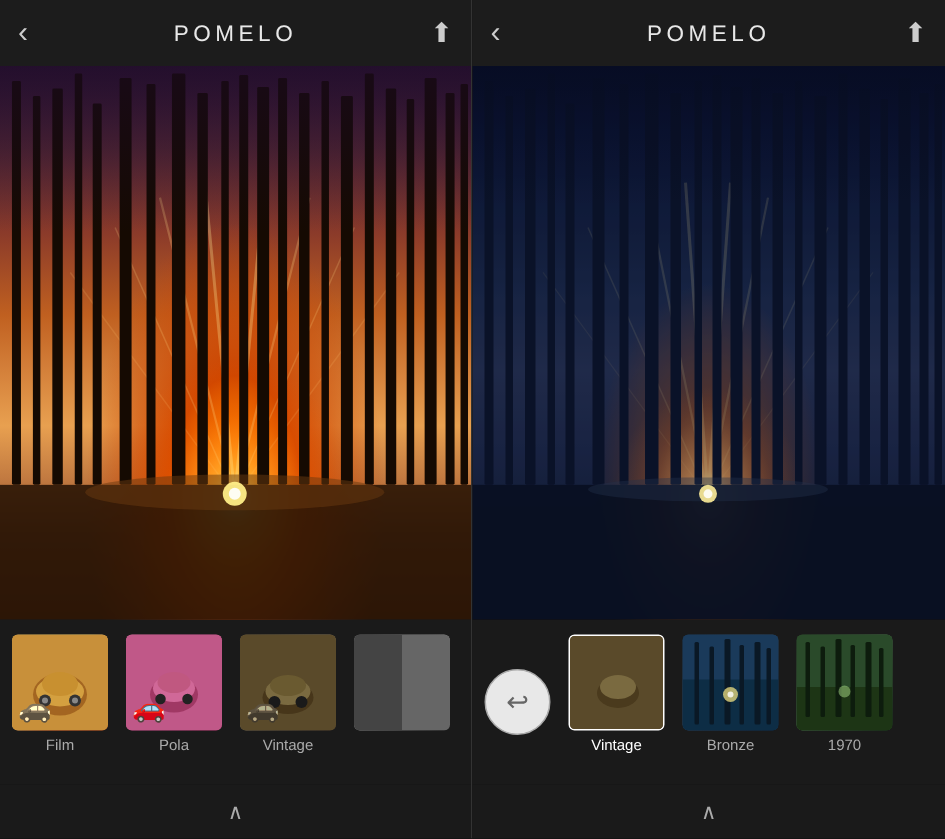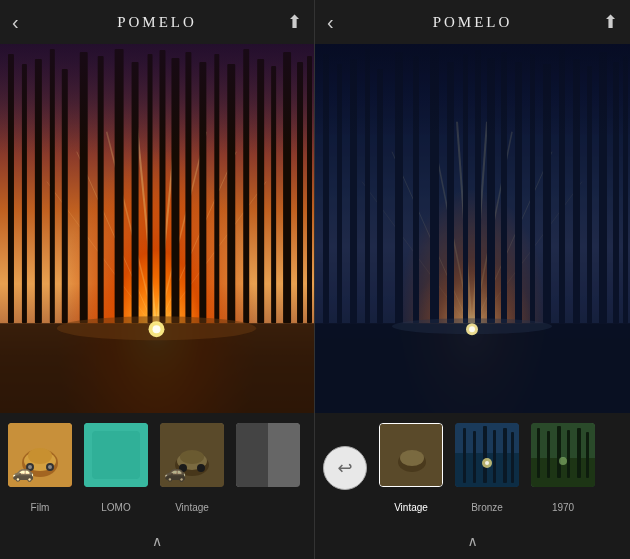--- a/index.html
+++ b/index.html
@@ -34,21 +34,20 @@
       position: relative;
       flex-shrink: 0;
     }
 
     .header-title {
       color: #e8e8e8;
       font-size: 15px;
       letter-spacing: 3px;
       font-weight: 400;
       text-transform: uppercase;
-      font-family: Liberation Serif, serif;
     }
 
     .header-back {
       position: absolute;
       left: 12px;
       color: #ccc;
       font-size: 20px;
       cursor: pointer;
     }
 
@@ -125,21 +124,20 @@
 
     .filter-item {
       flex-shrink: 0;
       width: 72px;
       height: 90px;
       display: flex;
       flex-direction: column;
       align-items: center;
       cursor: pointer;
       position: relative;
-      justify-content: space-between;
     }
 
     .filter-thumb {
       width: 64px;
       height: 64px;
       border-radius: 4px;
       overflow: hidden;
       position: relative;
       flex-shrink: 0;
     }
@@ -351,27 +349,31 @@
           <ellipse cx="32" cy="33" rx="12" ry="8" fill="#c89030"></ellipse>
           <circle cx="22" cy="44" r="4" fill="#333"></circle>
           <circle cx="42" cy="44" r="4" fill="#333"></circle>
           <circle cx="22" cy="44" r="2" fill="#888"></circle>
           <circle cx="42" cy="44" r="2" fill="#888"></circle>
         </svg>
       </div>
       <span class="filter-label">Film</span>
     </div>
     <div class="filter-item">
-      <div class="filter-thumb thumb-lomo">
-        <svg width="64" height="64" viewBox="0 0 64 64">
-          <rect width="64" height="64" fill="#38b8a0"></rect>
-          <rect x="8" y="8" width="48" height="48" rx="4" fill="#28a890" opacity="0.5"></rect>
-        </svg>
-      </div>
-      <span class="filter-label">LOMO</span>
+      <div class="filter-thumb thumb-pola">
+        <svg width="64" height="64" viewBox="0 0 64 64">
+          <rect width="64" height="64" fill="#c05888"></rect>
+          <ellipse cx="32" cy="40" rx="16" ry="12" fill="#801840" opacity="0.5"></ellipse>
+          <ellipse cx="32" cy="36" rx="14" ry="9" fill="#d06898"></ellipse>
+          <ellipse cx="32" cy="32" rx="11" ry="7" fill="#c05880"></ellipse>
+          <circle cx="23" cy="43" r="3.5" fill="#222"></circle>
+          <circle cx="41" cy="43" r="3.5" fill="#222"></circle>
+        </svg>
+      </div>
+      <span class="filter-label">Pola</span>
     </div>
     <div class="filter-item">
       <div class="filter-thumb thumb-vintage">
         <svg width="64" height="64" viewBox="0 0 64 64">
           <rect width="64" height="64" fill="#5a4a2a"></rect>
           <ellipse cx="32" cy="42" rx="17" ry="11" fill="#3a2a10" opacity="0.6"></ellipse>
           <ellipse cx="32" cy="38" rx="15" ry="9" fill="#7a6a40"></ellipse>
           <ellipse cx="32" cy="34" rx="12" ry="7" fill="#6a5a30"></ellipse>
           <circle cx="23" cy="45" r="4" fill="#1a1a1a"></circle>
           <circle cx="41" cy="45" r="4" fill="#1a1a1a"></circle>

